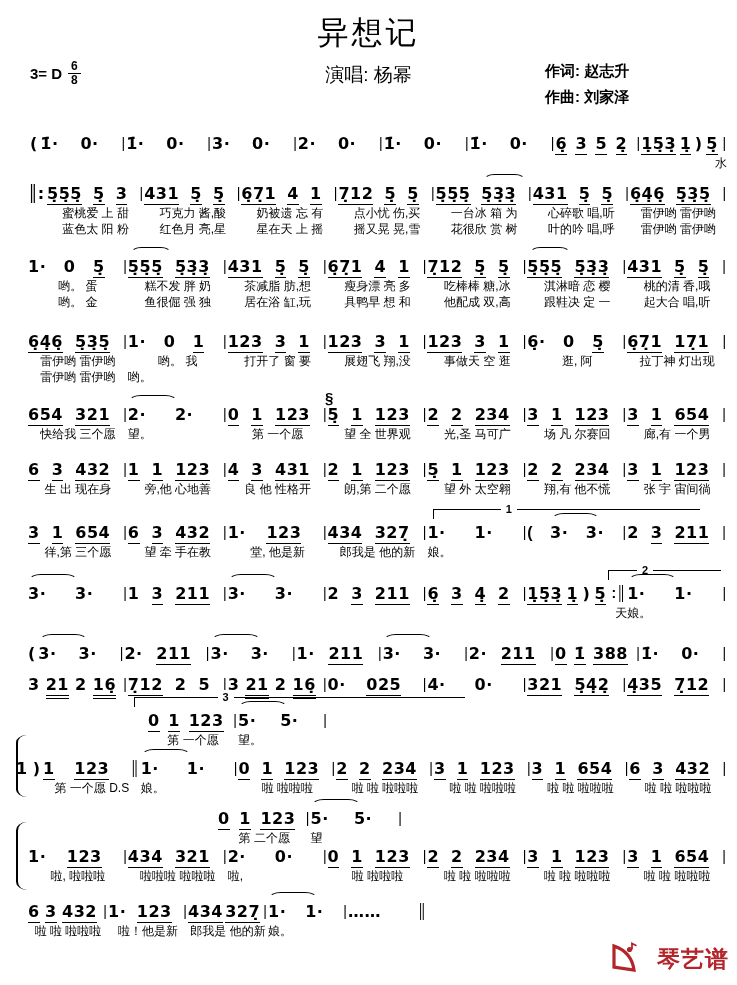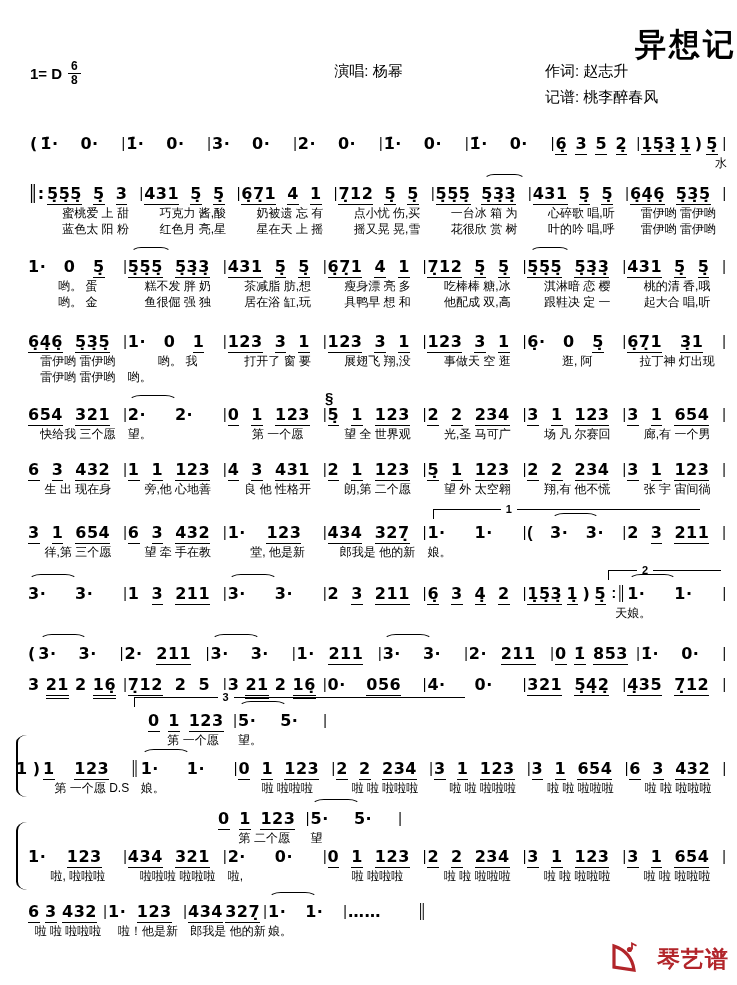--- a/index.html
+++ b/index.html
@@ -1,25 +1,25 @@
 <!DOCTYPE html>
 <html><head>
 <meta charset="utf-8">
 <style>
   html,body{margin:0;padding:0;background:#e8e8e8;}
   #page{position:relative;width:737px;height:985px;background:#ffffff;margin:0 auto;
         font-family:"Liberation Sans","DejaVu Sans",sans-serif;color:#000;overflow:hidden;}
   
-  #title{position:absolute;top:24px;left:0;width:100%;text-align:right;
-         font-size:31px;font-weight:700;letter-spacing:3px;font-family:"DejaVu Serif","Liberation Serif",serif;}
+  #title{position:absolute;top:12px;left:0;width:100%;text-align:center;
+         font-size:31px;font-weight:400;letter-spacing:3px;font-family:"DejaVu Serif","Liberation Serif",serif;}
   #keysig{position:absolute;top:60px;left:30px;font-size:15px;font-weight:bold;display:flex;align-items:center;gap:6px;}
   .meter{display:inline-flex;flex-direction:column;text-align:center;font-size:12px;line-height:13px;font-weight:bold;}
   .meter .mt{border-bottom:1.5px solid #000;padding:0 3px;}
-  #singer{position:absolute;top:62px;left:0;width:100%;text-align:center;font-size:15px;}
-  #credits{position:absolute;top:58px;left:545px;font-size:15px;line-height:26px;}
+  #singer{position:absolute;top:62px;left:0;width:100%;text-align:center;font-size:19px;}
+  #credits{position:absolute;top:58px;left:545px;font-size:15px;line-height:26px;font-weight:bold;}
   
   .line{position:absolute;left:28px;right:10px;display:flex;align-items:flex-start;}
   .pre{font-family:"DejaVu Sans",sans-serif;font-weight:bold;font-size:16px;line-height:21px;padding-right:3px;flex:0 0 auto;align-self:flex-start;}
   .measure{flex:1;display:flex;flex-direction:column;min-width:0;}
   .notes{display:flex;align-items:flex-start;justify-content:space-between;height:22px;}
   .g{position:relative;font-family:"DejaVu Sans",sans-serif;font-weight:bold;font-size:16px;line-height:21px;letter-spacing:.5px;white-space:nowrap;}
   .sym{font-weight:bold;font-size:16px;line-height:21px;}
   .u1{border-bottom:1.5px solid #000;}
   .u2{border-bottom:4px double #000;}
   .bar{font-size:14px;line-height:21px;padding:0 1px;color:#000;}
@@ -36,30 +36,30 @@
   
   #logo{position:absolute;top:941px;right:8px;display:flex;align-items:center;gap:16px;}
   #logo .ltext{font-size:23px;font-weight:900;letter-spacing:1px;}
 </style>
 </head>
 <body>
 
 <div id="page">
   <div id="title">异想记</div>
   <div id="keysig">
-    <span>1= D</span>
+    <span>3= D</span>
     <span class="meter">
       <span class="mt">6</span>
       <span>8</span>
     </span>
   </div>
   <div id="singer">演唱: 杨幂</div>
   <div id="credits">
     <div>作词: 赵志升</div>
-    <div>记谱: 桃李醉春风</div>
+    <div>作曲: 刘家泽</div>
   </div>
 
   <div id="score">
       <div class="line" style="top: 133px; left: 30px;">
         <span class="pre">(</span>
         <div class="measure">
           <div class="notes">
             <span class="g">1̇·</span>
             <span class="g">0·</span>
             <span class="bar">|</span>
@@ -324,21 +324,21 @@
             <span class="g">0</span>
             <span class="g u1">5̣</span>
             <span class="bar">|</span>
           </div>
           <div class="lyr">逛, 阿</div>
           <div class="lyr"></div>
         </div>
         <div class="measure">
           <div class="notes">
             <span class="g u1">6̣7̣1</span>
-            <span class="g u1">3̣1</span>
+            <span class="g u1">17̣1</span>
             <span class="bar">|</span>
           </div>
           <div class="lyr">拉丁神 灯出现</div>
           <div class="lyr"></div>
         </div>
       </div>
       <div class="line" style="top: 404px;">
         <div class="segno" style="left: 42.5%;">§</div>
         <div class="measure">
           <div class="notes">
@@ -640,21 +640,21 @@
           <div class="notes">
             <span class="g">2·</span>
             <span class="g u1">211</span>
             <span class="bar">|</span>
           </div>
         </div>
         <div class="measure">
           <div class="notes">
             <span class="g u1">0</span>
             <span class="g u1">1̇</span>
-            <span class="g u1">853</span>
+            <span class="g u1">388</span>
             <span class="bar">|</span>
           </div>
         </div>
         <div class="measure">
           <div class="notes">
             <span class="g">1̇·</span>
             <span class="g">0·</span>
             <span class="bar">|</span>
           </div>
         </div>
@@ -682,21 +682,21 @@
             <span class="g">3</span>
             <span class="g u2">21</span>
             <span class="g">2</span>
             <span class="g u2">16̣</span>
             <span class="bar">|</span>
           </div>
         </div>
         <div class="measure">
           <div class="notes">
             <span class="g">0·</span>
-            <span class="g u1">056</span>
+            <span class="g u1">025</span>
             <span class="bar">|</span>
           </div>
         </div>
         <div class="measure">
           <div class="notes">
             <span class="g">4·</span>
             <span class="g">0·</span>
             <span class="bar">|</span>
           </div>
         </div>

